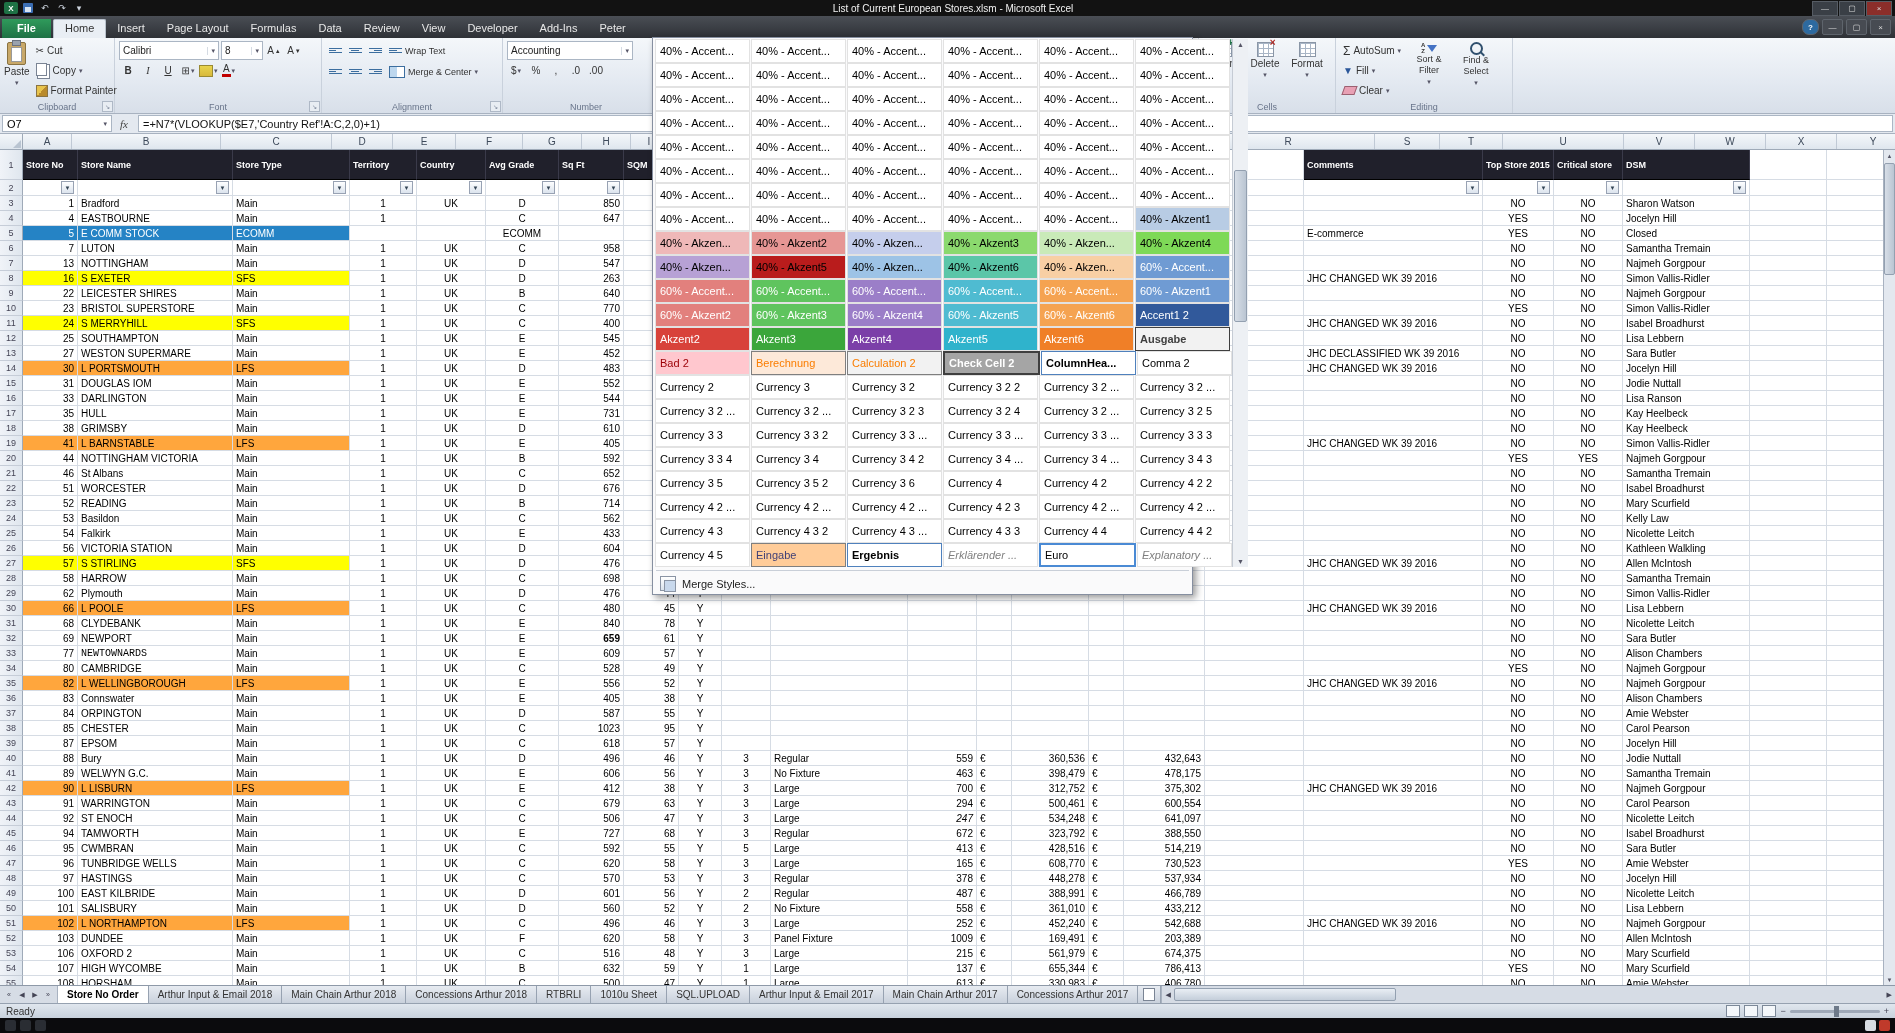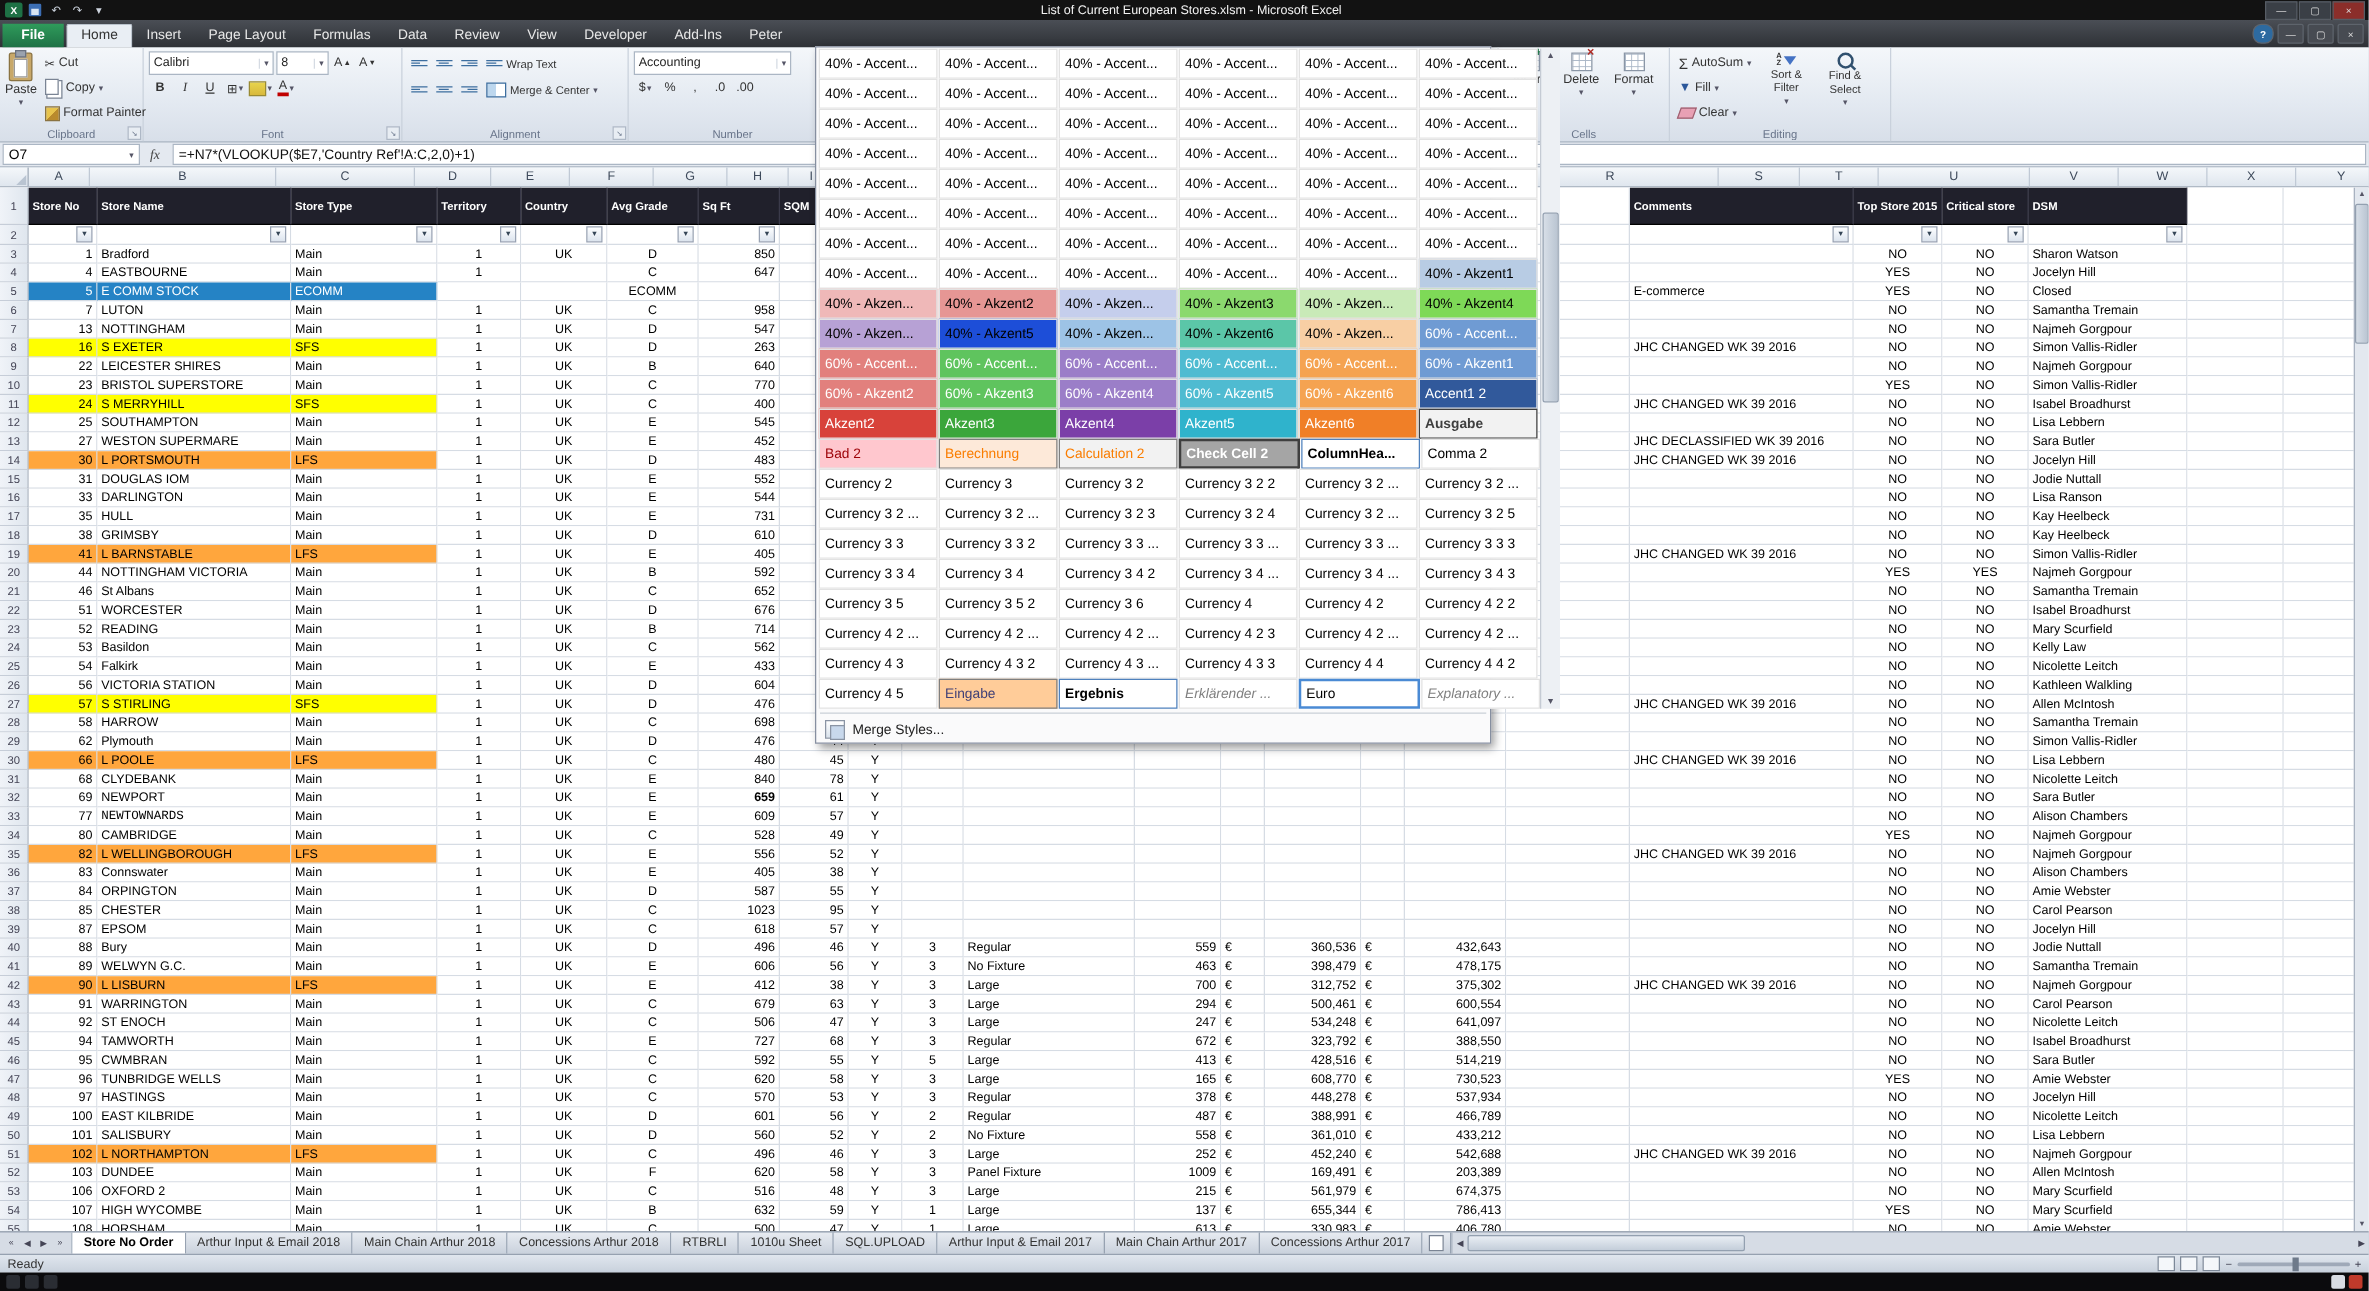--- a/index.html
+++ b/index.html
@@ -1620,21 +1620,21 @@
           <div class="gcell al-l" style="flex: 0 0 148px;">ST ENOCH</div>
           <div class="gcell al-l" style="flex: 0 0 110px;">Main</div>
           <div class="gcell al-c" style="flex: 0 0 60px;">1</div>
           <div class="gcell al-c" style="flex: 0 0 62px;">UK</div>
           <div class="gcell al-c" style="flex: 0 0 66px;">C</div>
           <div class="gcell al-r" style="flex: 0 0 58px;">506</div>
           <div class="gcell al-r" style="flex: 0 0 48px;">47</div>
           <div class="gcell al-c" style="flex: 0 0 36px;">Y</div>
           <div class="gcell al-c" style="flex: 0 0 42px;">3</div>
           <div class="gcell al-l" style="flex: 0 0 130px;">Large</div>
-          <div class="gcell al-r" style="flex: 0 0 62px;">247</div>
+          <div class="gcell al-r" style="flex: 0 0 62px; font-style: italic;">247</div>
           <div class="gcell al-l" style="flex: 0 0 28px;">€</div>
           <div class="gcell al-r" style="flex: 0 0 70px;">534,248</div>
           <div class="gcell al-l" style="flex: 0 0 28px;">€</div>
           <div class="gcell al-r" style="flex: 0 0 74px;">641,097</div>
           <div class="gcell al-l" style="flex: 0 0 92px;"></div>
           <div class="gcell al-l" style="flex: 0 0 172px;"></div>
           <div class="gcell al-c" style="flex: 0 0 64px;">NO</div>
           <div class="gcell al-c" style="flex: 0 0 62px;">NO</div>
           <div class="gcell al-l" style="flex: 0 0 120px;">Nicolette Leitch</div>
           <div class="gcell al-l" style="flex: 0 0 70px;"></div>
@@ -2059,21 +2059,21 @@
           <div class="gal-row">
             <div class="gal-item" style="background: rgb(239, 184, 184); color: rgb(0, 0, 0);">40% - Akzen...</div>
             <div class="gal-item" style="background: rgb(230, 150, 148); color: rgb(0, 0, 0);">40% - Akzent2</div>
             <div class="gal-item" style="background: rgb(197, 206, 236); color: rgb(0, 0, 0);">40% - Akzen...</div>
             <div class="gal-item" style="background: rgb(139, 217, 110); color: rgb(0, 0, 0);">40% - Akzent3</div>
             <div class="gal-item" style="background: rgb(201, 234, 184); color: rgb(0, 0, 0);">40% - Akzen...</div>
             <div class="gal-item" style="background: rgb(126, 217, 87); color: rgb(0, 0, 0);">40% - Akzent4</div>
           </div>
           <div class="gal-row">
             <div class="gal-item" style="background: rgb(183, 161, 213); color: rgb(0, 0, 0);">40% - Akzen...</div>
-            <div class="gal-item" style="background: #1d4ed8; color: rgb(0, 0, 0);">40% - Akzent5</div>
+            <div class="gal-item" style="background: #b91c1c; color: rgb(0, 0, 0);">40% - Akzent5</div>
             <div class="gal-item" style="background: rgb(157, 195, 230); color: rgb(0, 0, 0);">40% - Akzen...</div>
             <div class="gal-item" style="background: rgb(91, 198, 168); color: rgb(0, 0, 0);">40% - Akzent6</div>
             <div class="gal-item" style="background: rgb(248, 207, 164); color: rgb(0, 0, 0);">40% - Akzen...</div>
             <div class="gal-item" style="background: rgb(111, 155, 211); color: rgb(255, 255, 255);">60% - Accent...</div>
           </div>
           <div class="gal-row">
             <div class="gal-item" style="background: rgb(226, 128, 125); color: rgb(255, 255, 255);">60% - Accent...</div>
             <div class="gal-item" style="background: rgb(95, 196, 94); color: rgb(255, 255, 255);">60% - Accent...</div>
             <div class="gal-item" style="background: rgb(155, 126, 200); color: rgb(255, 255, 255);">60% - Accent...</div>
             <div class="gal-item" style="background: rgb(79, 187, 209); color: rgb(255, 255, 255);">60% - Accent...</div>

